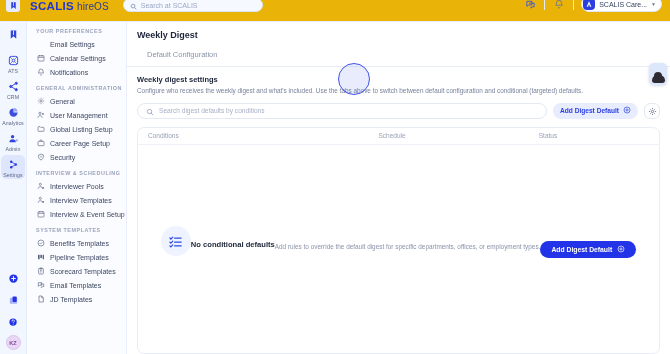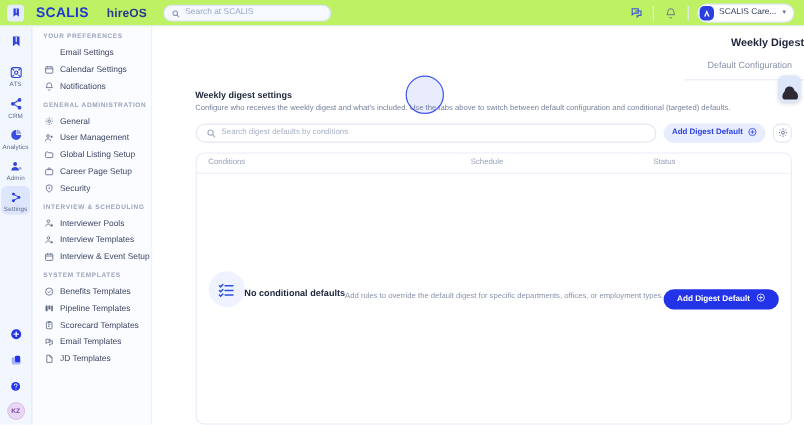--- a/index.html
+++ b/index.html
@@ -8,38 +8,38 @@
     overflow: hidden;
     font-family: "Liberation Sans", sans-serif;
     background: #ffffff;
     color: #1f2937;
   }
   .app { position: relative; width: 670px; height: 354px; display: flex; flex-direction: column; }
 
   
   .topbar {
     height: 22px; flex: 0 0 22px;
-    background: #bef264;
+    background: #eab308;
     border-bottom: 1px solid #e8eefc;
-    display: flex; align-items: center;
-    padding: 0 8px 0 6px;
+    display: flex; align-items: flex-end;
+    padding: 0 8px 9px 6px;
     gap: 8px;
   }
   .logo-mark {
     width: 14px; height: 14px; border-radius: 3px;
     background: #e6ecfd;
     display: flex; align-items: center; justify-content: center;
     flex: 0 0 14px;
   }
   .logo-mark svg { display: block; }
   .brand { display: flex; align-items: baseline; gap: 3px; margin-left: 2px; }
   .brand-main {
     font-size: 11.5px; font-weight: 700; letter-spacing: 0.3px; color: #1f36d6;
   }
-  .brand-sub { font-size: 10px; font-weight: 700; color: #2b3a8f; letter-spacing: .1px; margin-left: 12px; }
+  .brand-sub { font-size: 10px; font-weight: 400; color: #2b3a8f; letter-spacing: .1px; }
   .top-search {
     margin-left: 6px;
     width: 140px; height: 14px;
     border: 1px solid #dbe4f7; border-radius: 8px;
     background: #f6f9ff;
     display: flex; align-items: center; gap: 4px;
     padding: 0 6px;
   }
   .top-search .ph { font-size: 7px; color: #9aa6c4; white-space: nowrap; }
   .topbar-right { margin-left: auto; display: flex; align-items: center; gap: 7px; }
@@ -105,21 +105,21 @@
   .nav-group + .nav-group { margin-top: 6px; }
   .nav-item {
     display: flex; align-items: center; gap: 5px;
     padding: 2.5px 6px 2.5px 9px;
     cursor: pointer;
   }
   .nav-ico { width: 9px; height: 9px; flex: 0 0 9px; display: flex; align-items: center; justify-content: center; }
   .nav-lbl { font-size: 7px; color: #3d4763; white-space: nowrap; }
 
   
-  .main { flex: 1; min-width: 0; background: #ffffff; display: flex; flex-direction: column; position: relative; align-items: flex-end; }
+  .main { flex: 1; min-width: 0; background: #ffffff; display: flex; flex-direction: column; position: relative; }
   .page-title {
     font-size: 9px; font-weight: 700; color: #1d2539;
     padding: 8px 0 7px 10px;
   }
   .tabs {
     display: flex; align-items: flex-end; gap: 8px;
     border-bottom: 1px solid #e9edf7;
     padding-left: 10px;
     position: relative;
   }

